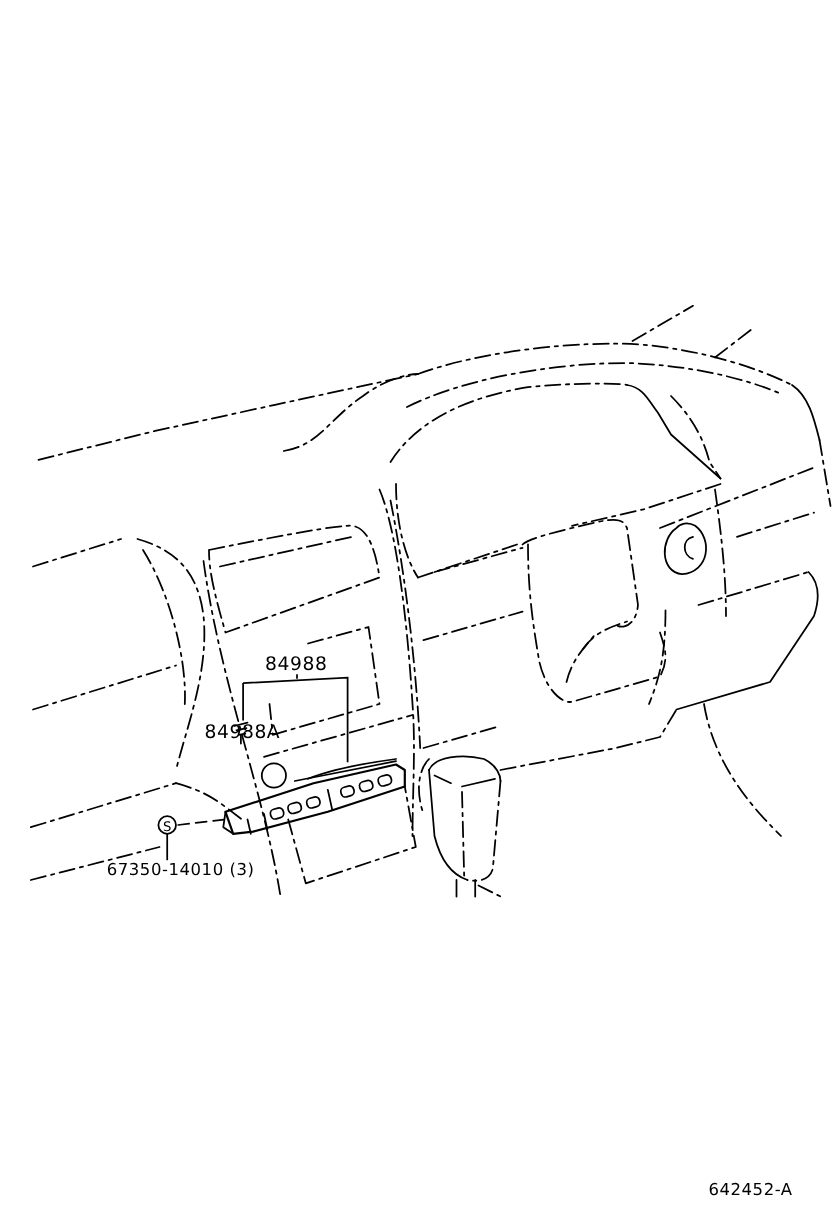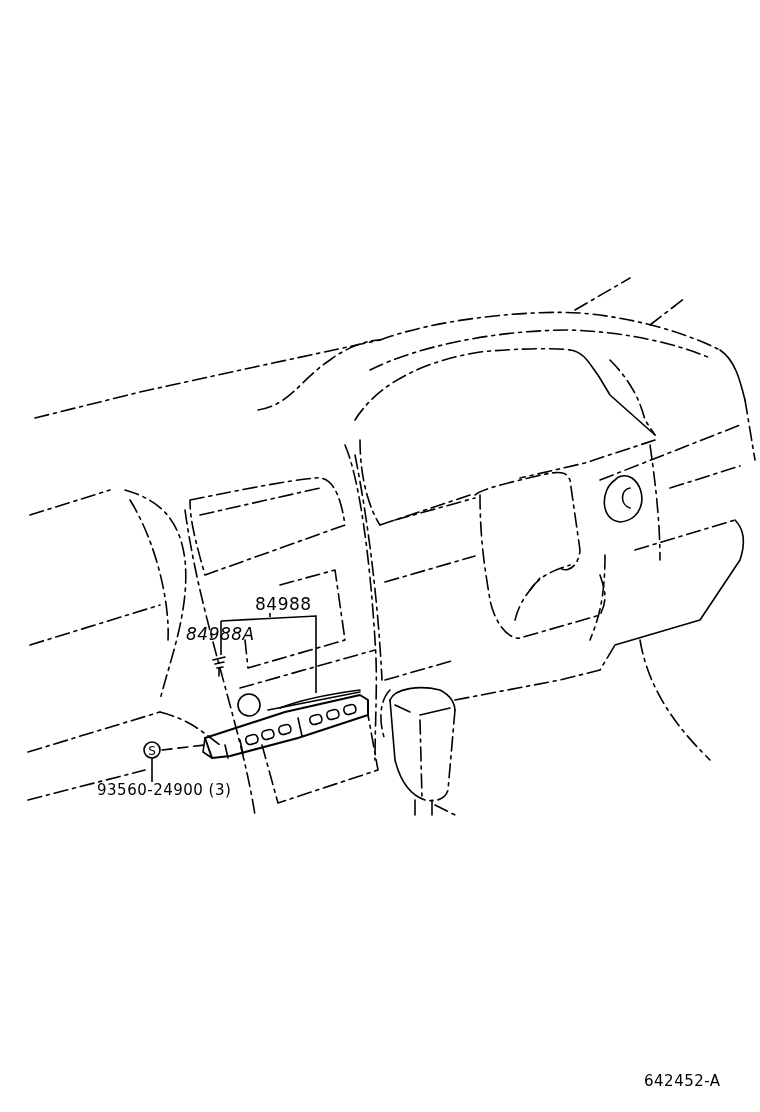--- a/index.html
+++ b/index.html
@@ -123,16 +123,16 @@
 
   <g>
     <path class="lead" d="M221 621 L316 616 L316 693"></path>
     <path class="lead" d="M270 613 L270 617"></path>
     <path class="lead" d="M221 621 L221 655"></path>
     <path class="lead" d="M152 758 L152 782"></path>
     <path class="ln dash2" d="M162 750 L205 745"></path>
   </g>
 </svg>
 
-<div class="lbl" style="left:241px; top:594px;margin-left:14px;">84988</div>
-<div class="lbl" style="left:186px; top:624px;font-style:italic;">84988A</div>
-<div class="lbl lbl-small" style="left:97px; top:781px;">93560-24900 (3)</div>
+<div class="lbl" style="left:241px; top:594px;">84988</div>
+<div class="lbl" style="left:186px; top:656px;">84988A</div>
+<div class="lbl lbl-small" style="left:97px; top:781px;">67350-14010 (3)</div>
 <div class="lbl lbl-small" style="left:644px; top:1072px;">642452-A</div>
 
 </body></html>

